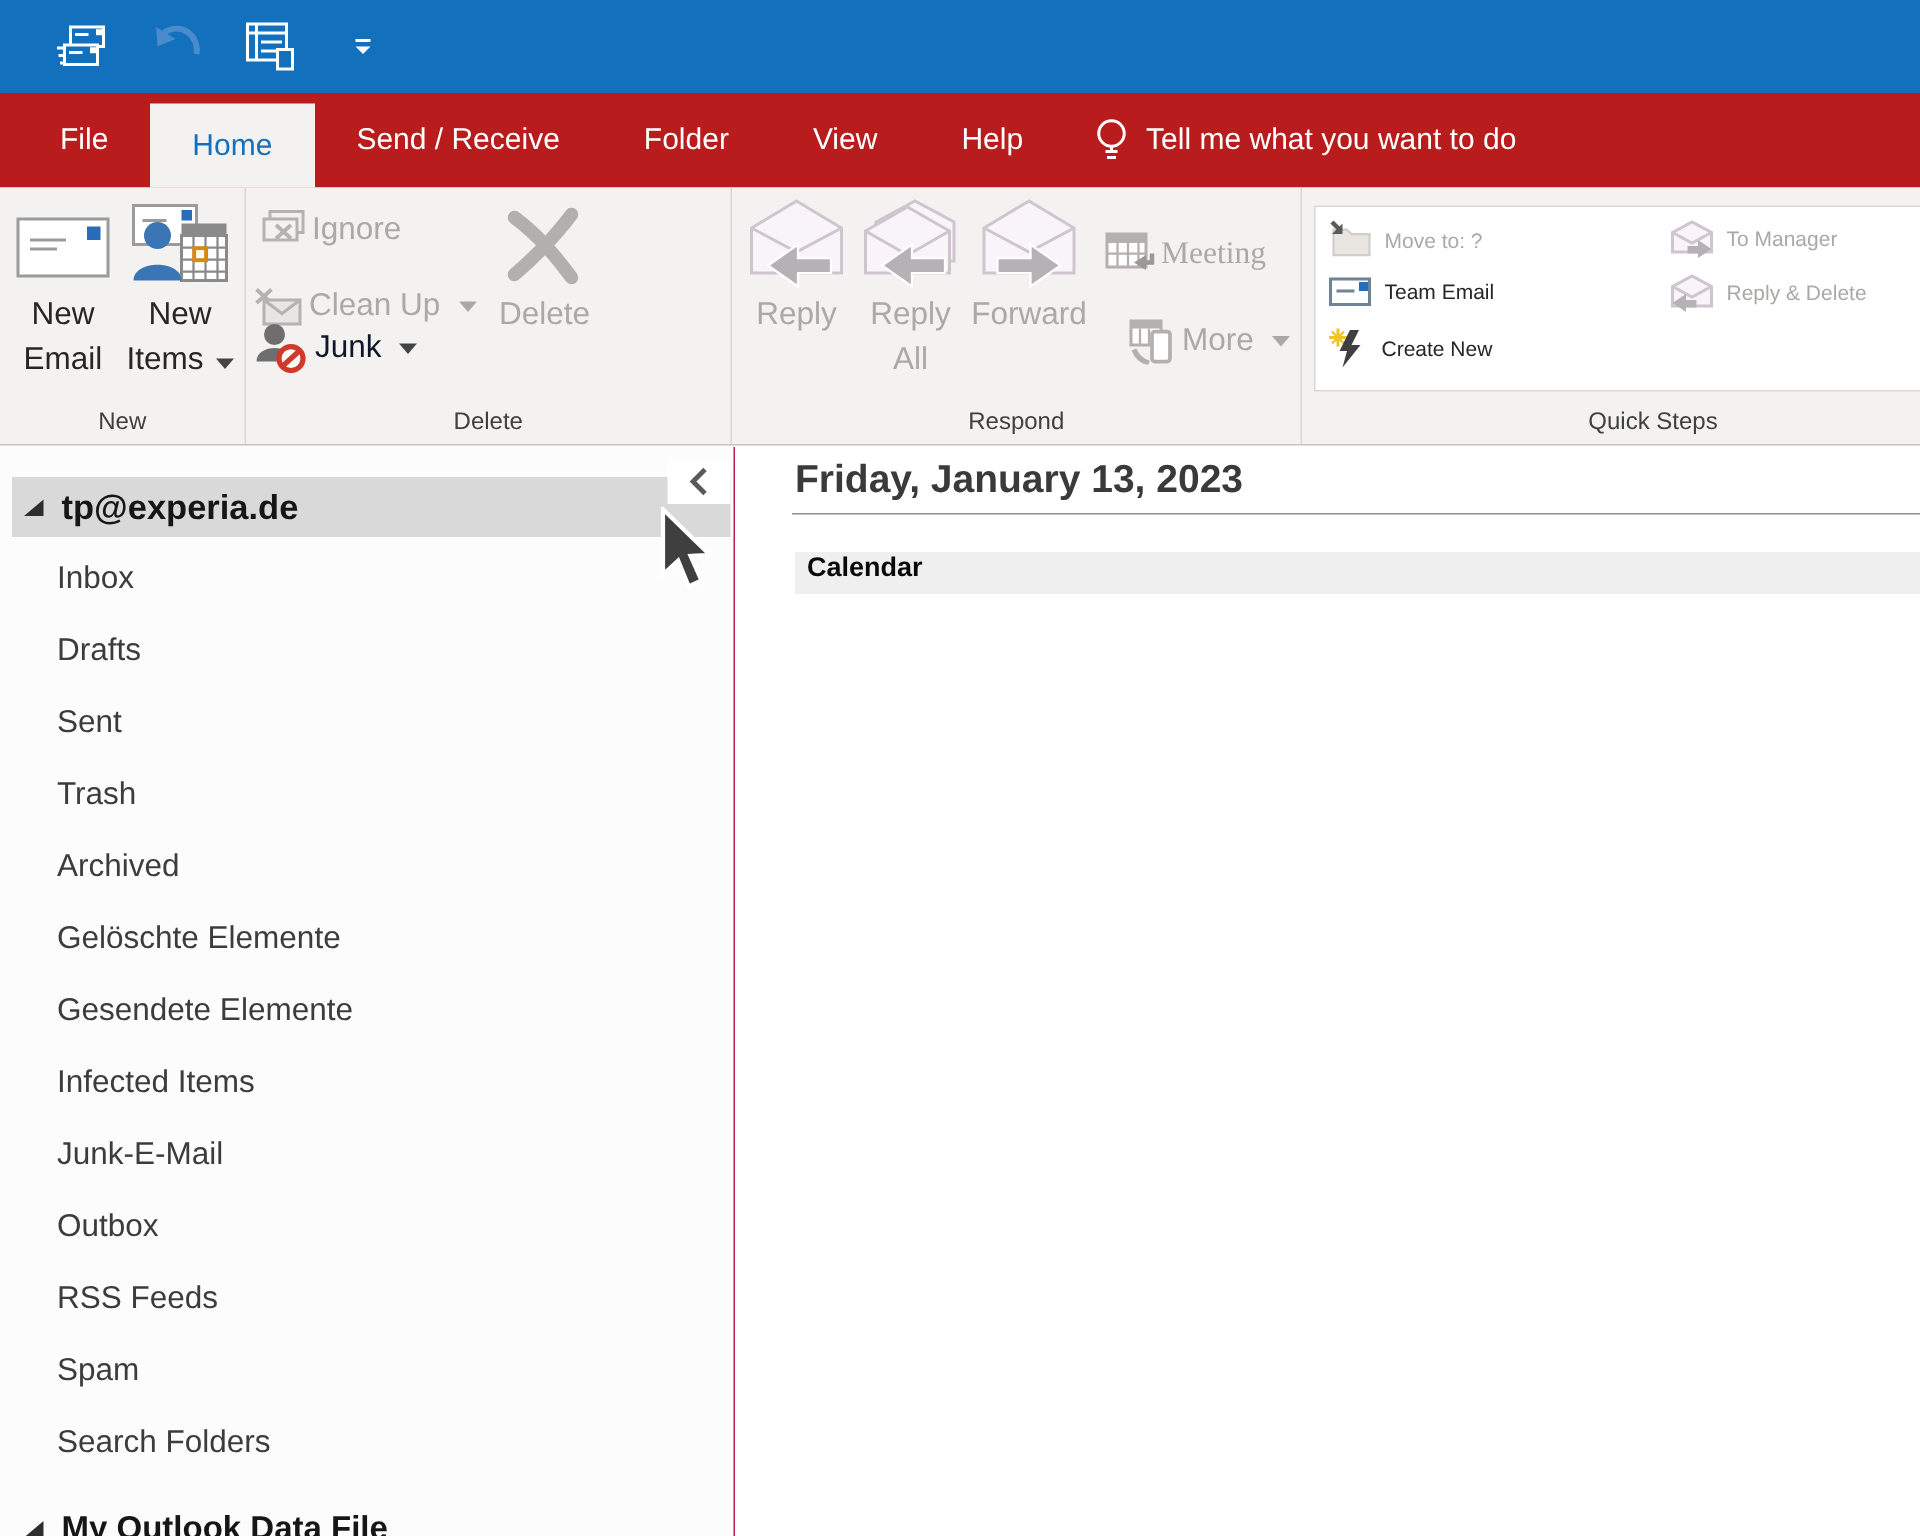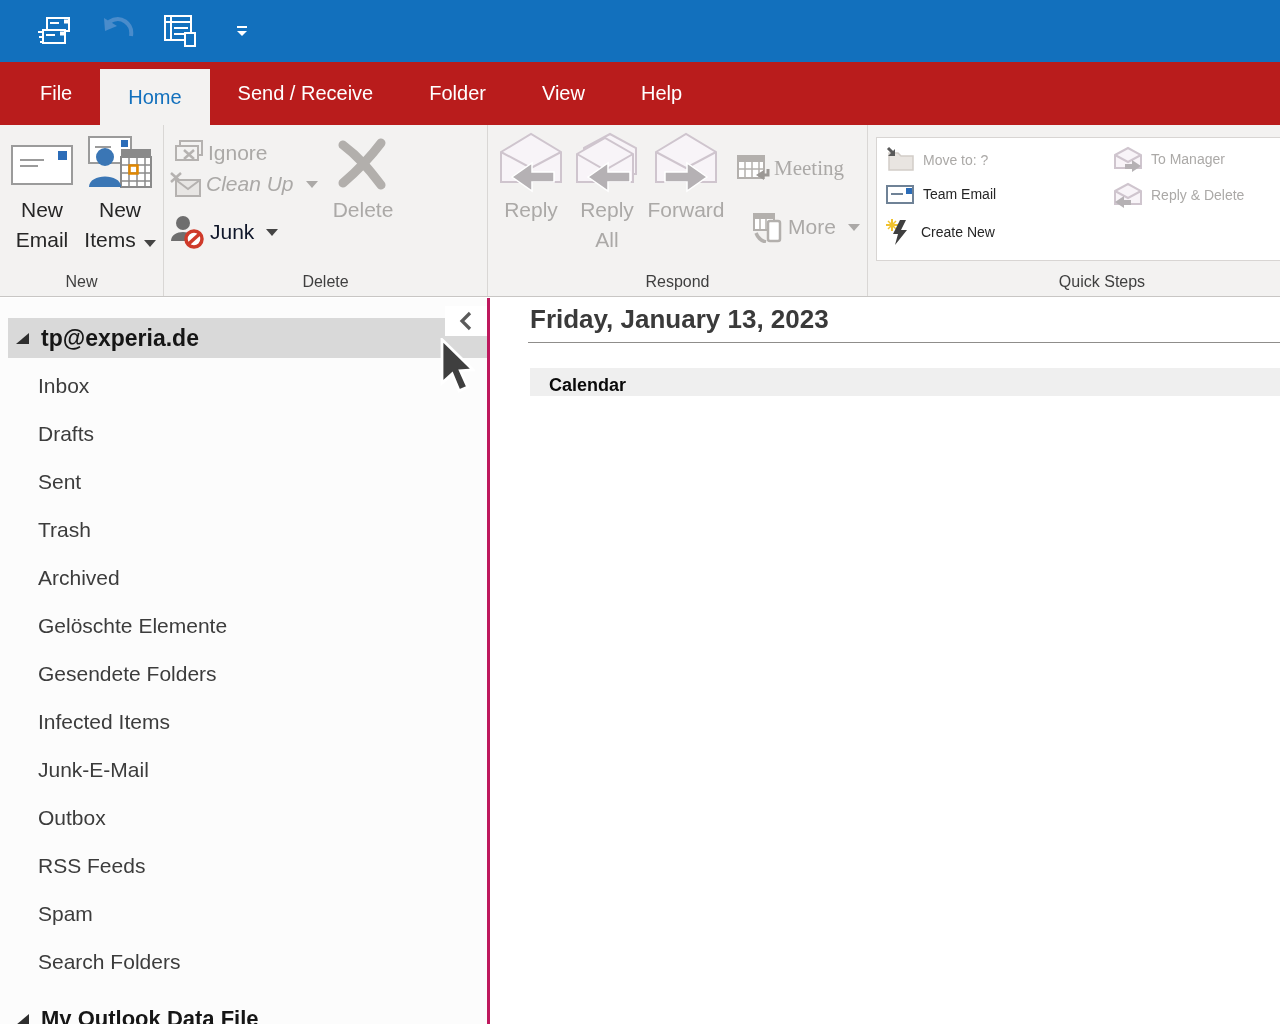--- a/index.html
+++ b/index.html
@@ -37,39 +37,39 @@
   .smallbtn.disabled{color:#aba9a7;}
   .caret{display:inline-block;width:0;height:0;border-left:6px solid transparent;
     border-right:6px solid transparent;border-top:7px solid currentColor;margin-left:8px;}
   .qs-box{position:absolute;left:8px;top:12px;width:416px;height:124px;background:#ffffff;
     border:1px solid #d8d5d3;box-sizing:border-box;}
   .qs-row{position:absolute;display:flex;align-items:center;gap:8px;font-size:14px;color:#262626;
     white-space:nowrap;cursor:default;}
   .qs-row.disabled{color:#aba9a7;}
   
   .sidebar{position:absolute;left:0;top:298px;width:490px;bottom:0;background:#fcfcfc;
-    border-right:3px solid #be185d;box-sizing:border-box;}
+    border-right:1px solid #be185d;box-sizing:border-box;}
   .account-band{position:absolute;left:8px;top:20px;width:479px;height:40px;background:#d9d9d9;
     display:flex;align-items:center;cursor:default;}
   .tri-expanded{width:0;height:0;border-left:13px solid transparent;border-bottom:11px solid #2e2e2e;
     margin-left:8px;}
   .account-text{font-size:23px;font-weight:bold;color:#161616;margin-left:12px;}
   .collapse-btn{position:absolute;left:445px;top:8px;width:42px;height:30px;background:#ffffff;
     display:flex;align-items:center;justify-content:center;cursor:default;}
   .folderlist{position:absolute;left:0;top:64px;right:1px;}
   .folder-item{height:48px;display:flex;align-items:center;padding-left:38px;font-size:21px;
     color:#3c3c3c;cursor:default;}
   .datafile-row{position:absolute;left:8px;top:708px;display:flex;align-items:center;cursor:default;}
   .datafile-text{font-size:22px;font-weight:bold;color:#161616;margin-left:12px;}
   
   .main{position:absolute;left:491px;top:298px;right:0;bottom:0;background:#ffffff;}
   .date-heading{position:absolute;left:39px;top:6px;font-size:26px;font-weight:bold;color:#3a3a3a;}
   .date-rule{position:absolute;left:37px;right:0;top:44px;height:1px;background:#8f8d8b;}
   .cal-band{position:absolute;left:39px;right:0;top:70px;height:28px;background:#efefef;
-    display:flex;align-items:flex-end;cursor:default;padding-left:11px;}
+    display:flex;align-items:flex-start;cursor:default;}
   .cal-text{font-size:18px;font-weight:bold;color:#0a0a0a;margin-left:8px;}
   
   .cursor{position:absolute;left:437px;top:338px;z-index:50;pointer-events:none;}
   svg{display:block;}
 </style>
 </head>
 <body>
 
 <div class="titlebar">
   <div class="qat">
@@ -121,20 +121,31 @@
 
 <div class="tabrow">
   <div style="display:flex;align-items:stretch;">
       <div class="tab">File</div>
       <div class="tab active">Home</div>
       <div class="tab">Send / Receive</div>
       <div class="tab">Folder</div>
       <div class="tab">View</div>
       <div class="tab">Help</div>
     </div>
+  <div class="tellme">
+    <span>
+      <svg width="26" height="32" viewBox="0 0 26 32">
+        <circle cx="13" cy="11" r="8.5" fill="none" stroke="#ffffff" stroke-width="2"></circle>
+        <line x1="9" y1="23" x2="17" y2="23" stroke="#ffffff" stroke-width="2"></line>
+        <line x1="10" y1="27" x2="16" y2="27" stroke="#ffffff" stroke-width="2"></line>
+        <line x1="13" y1="19" x2="13" y2="23" stroke="#ffffff" stroke-width="2"></line>
+      </svg>
+    </span>
+    <span>Tell me what you want to do</span>
+  </div>
 </div>
 
 <div class="ribbon">
 
   <div class="rgroup grp-new">
     <div class="bigbtn" style="left:8px;width:68px;">
       <span class="ic">
         <svg width="64" height="50" viewBox="0 0 64 50">
           <rect x="2" y="8" width="60" height="38" fill="#ffffff" stroke="#9b9b9b" stroke-width="2"></rect>
           <line x1="10" y1="22" x2="34" y2="22" stroke="#9b9b9b" stroke-width="2"></line>
@@ -175,21 +186,21 @@
       <span>
         <svg width="32" height="28" viewBox="0 0 32 28">
           <rect x="8" y="2" width="22" height="14" fill="#f3f2f1" stroke="#b5b2b0" stroke-width="2"></rect>
           <rect x="4" y="7" width="22" height="14" fill="#f3f2f1" stroke="#b5b2b0" stroke-width="2"></rect>
           <line x1="12" y1="11" x2="22" y2="20" stroke="#b5b2b0" stroke-width="2.5"></line>
           <line x1="22" y1="11" x2="12" y2="20" stroke="#b5b2b0" stroke-width="2.5"></line>
         </svg>
       </span>
       <span>Ignore</span>
     </div>
-    <div class="smallbtn disabled" style="left:4px;top:44px;font-style:italic;">
+    <div class="smallbtn disabled" style="left:4px;top:64px;">
       <span>
         <svg width="34" height="30" viewBox="0 0 34 30">
           <line x1="3" y1="4" x2="13" y2="13" stroke="#b5b2b0" stroke-width="2.5"></line>
           <line x1="13" y1="4" x2="3" y2="13" stroke="#b5b2b0" stroke-width="2.5"></line>
           <rect x="8" y="11" width="24" height="16" fill="#e8e6e4" stroke="#b5b2b0" stroke-width="2"></rect>
           <polyline points="8,11 20,20 32,11" fill="none" stroke="#b5b2b0" stroke-width="2"></polyline>
         </svg>
       </span>
       <span>Clean Up</span>
       <span class="caret"></span>
@@ -356,21 +367,21 @@
       </svg>
     </span>
   </div>
   <div class="folderlist">
       <div class="folder-item">Inbox</div>
       <div class="folder-item">Drafts</div>
       <div class="folder-item">Sent</div>
       <div class="folder-item">Trash</div>
       <div class="folder-item">Archived</div>
       <div class="folder-item">Gelöschte Elemente</div>
-      <div class="folder-item">Gesendete Folders</div>
+      <div class="folder-item">Gesendete Elemente</div>
       <div class="folder-item">Infected Items</div>
       <div class="folder-item">Junk-E-Mail</div>
       <div class="folder-item">Outbox</div>
       <div class="folder-item">RSS Feeds</div>
       <div class="folder-item">Spam</div>
       <div class="folder-item">Search Folders</div>
     </div>
   <div class="datafile-row">
     <span class="tri-expanded"></span>
     <span class="datafile-text">My Outlook Data File</span>

